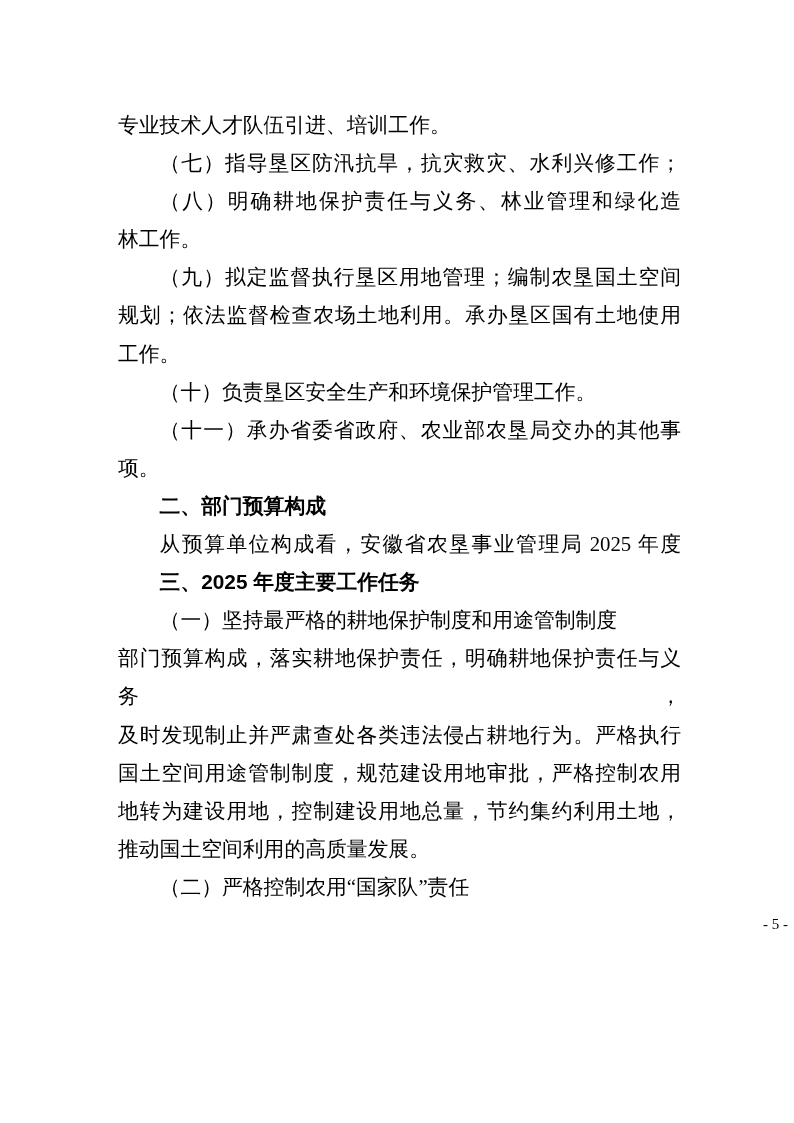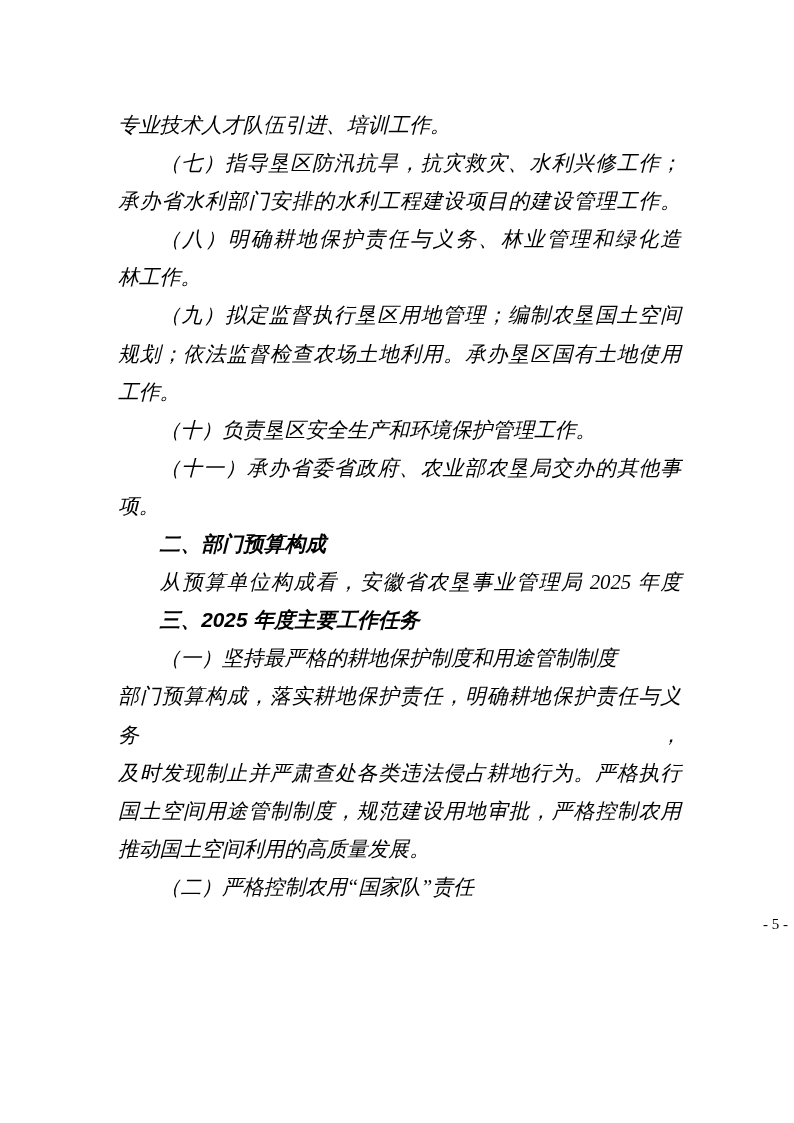--- a/index.html
+++ b/index.html
@@ -17,21 +17,20 @@
   .content {
     padding: 106px 113px 0 118px;
   }
   .line {
     font-family: "Liberation Serif", "DejaVu Serif", serif;
     font-size: 20.8px;
     line-height: 38.1px;
     color: #000000;
     text-align: justify;
     text-align-last: justify;
-    font-style: italic;
   }
   .line.indent {
     text-indent: 2em;
   }
   .line.short {
     text-align: left;
     text-align-last: left;
   }
   .line.heading {
     font-family: "Liberation Sans", "DejaVu Sans", sans-serif;
@@ -47,33 +46,33 @@
     color: #000000;
   }
 </style>
 </head>
 <body>
 
 <div class="page">
   <div class="content">
     <div class="line short">专业技术人才队伍引进、培训工作。</div>
     <div class="line indent">（七）指导垦区防汛抗旱，抗灾救灾、水利兴修工作；</div>
-    <div class="line">承办省水利部门安排的水利工程建设项目的建设管理工作。</div>
     <div class="line indent">（八）明确耕地保护责任与义务、林业管理和绿化造</div>
     <div class="line short">林工作。</div>
     <div class="line indent">（九）拟定监督执行垦区用地管理；编制农垦国土空间</div>
     <div class="line">规划；依法监督检查农场土地利用。承办垦区国有土地使用</div>
     <div class="line short">工作。</div>
     <div class="line indent short">（十）负责垦区安全生产和环境保护管理工作。</div>
     <div class="line indent">（十一）承办省委省政府、农业部农垦局交办的其他事</div>
     <div class="line short">项。</div>
     <div class="line indent short heading">二、部门预算构成</div>
     <div class="line indent">从预算单位构成看，安徽省农垦事业管理局 2025 年度</div>
     <div class="line indent short heading">三、2025 年度主要工作任务</div>
     <div class="line indent short">（一）坚持最严格的耕地保护制度和用途管制制度</div>
     <div class="line">部门预算构成，落实耕地保护责任，明确耕地保护责任与义务，</div>
     <div class="line">及时发现制止并严肃查处各类违法侵占耕地行为。严格执行</div>
     <div class="line">国土空间用途管制制度，规范建设用地审批，严格控制农用</div>
+    <div class="line">地转为建设用地，控制建设用地总量，节约集约利用土地，</div>
     <div class="line short">推动国土空间利用的高质量发展。</div>
     <div class="line indent short">（二）严格控制农用“国家队”责任</div>
   </div>
   <div class="footer">- 5 -</div>
 </div>
 
 </body></html>

